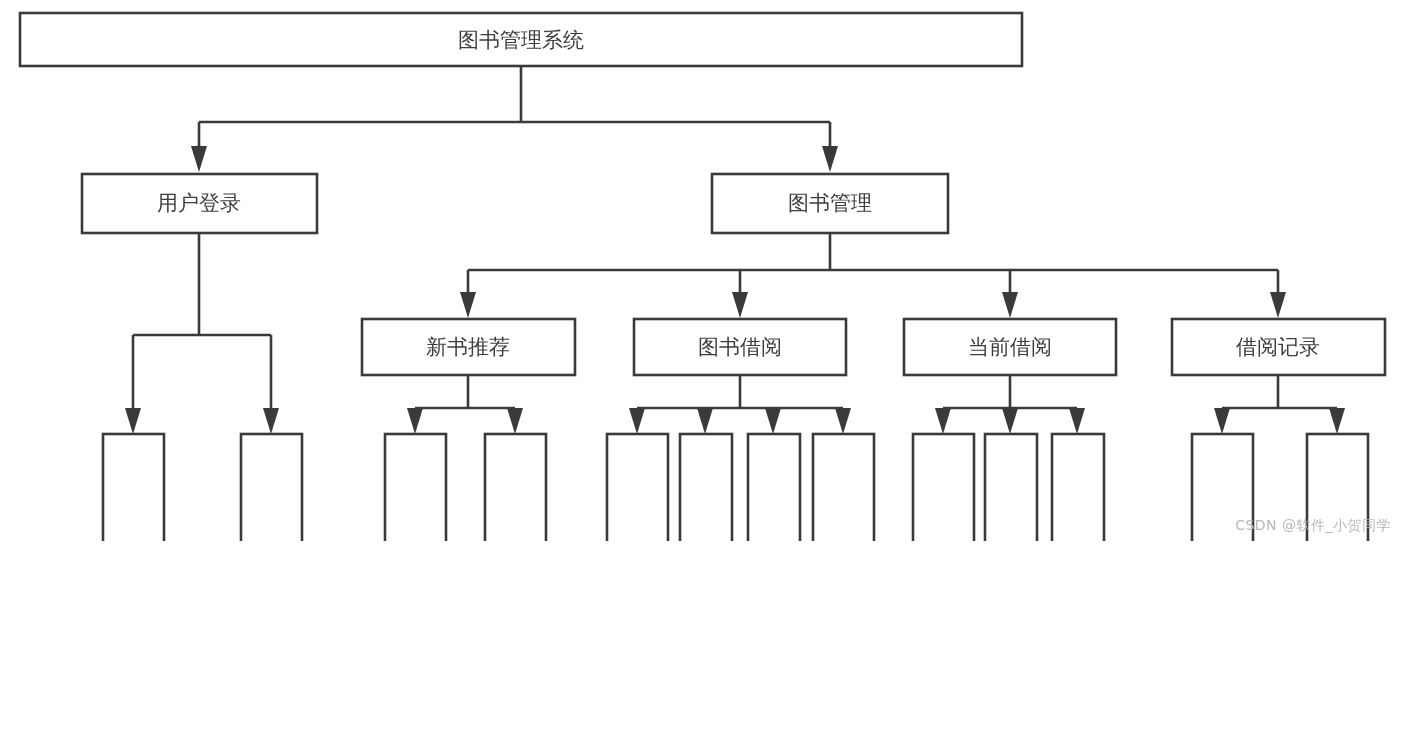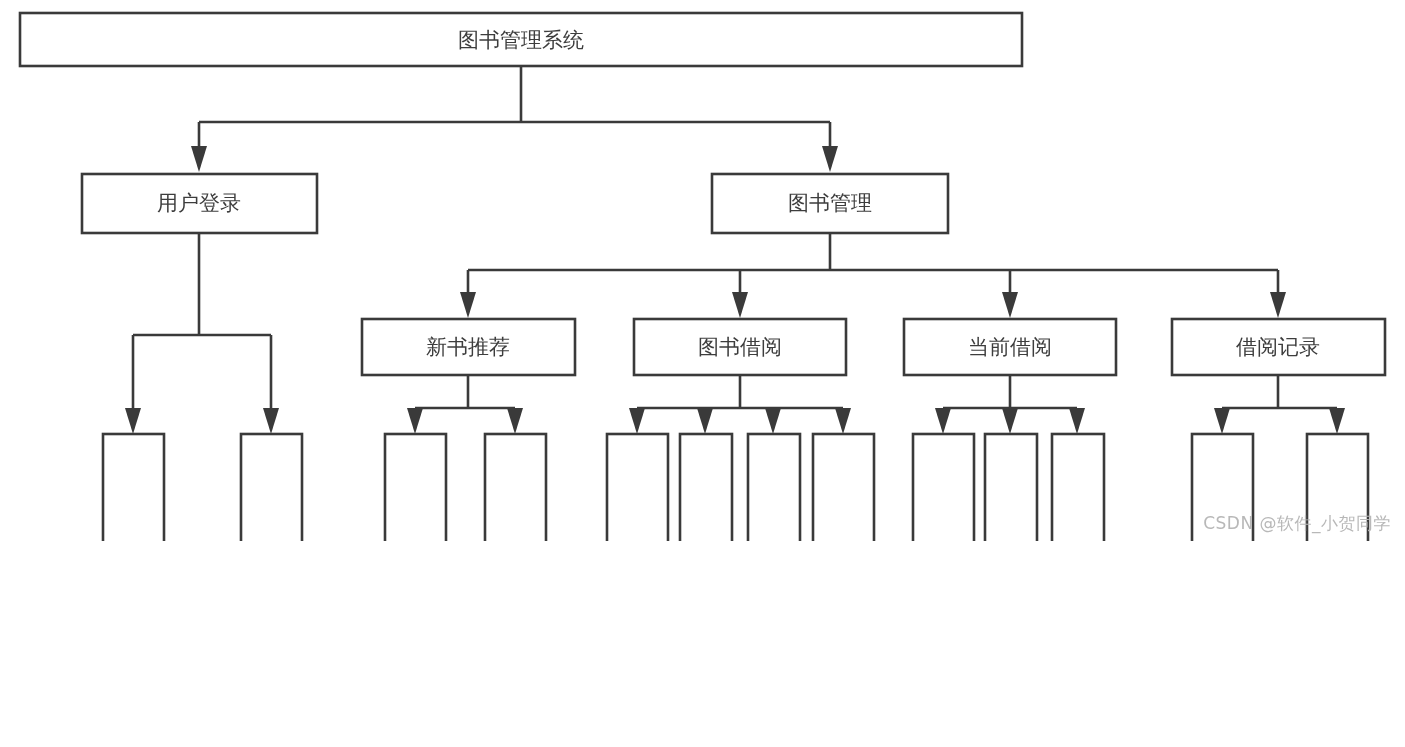--- a/index.html
+++ b/index.html
@@ -59,21 +59,21 @@
     color: #3d3d3d;
     letter-spacing: 1.5px;
     white-space: nowrap;
     pointer-events: none;
   }
   #watermark {
     position: absolute;
     right: 14px;
     bottom: 6px;
     font-family: "DejaVu Sans", "Liberation Sans", sans-serif;
-    font-size: 17px;
+    font-size: 14px;
     color: #b8b8b8;
     white-space: nowrap;
     letter-spacing: 0.5px;
   }
 </style>
 </head>
 <body>
 
 <div id="diagram-root">
 

